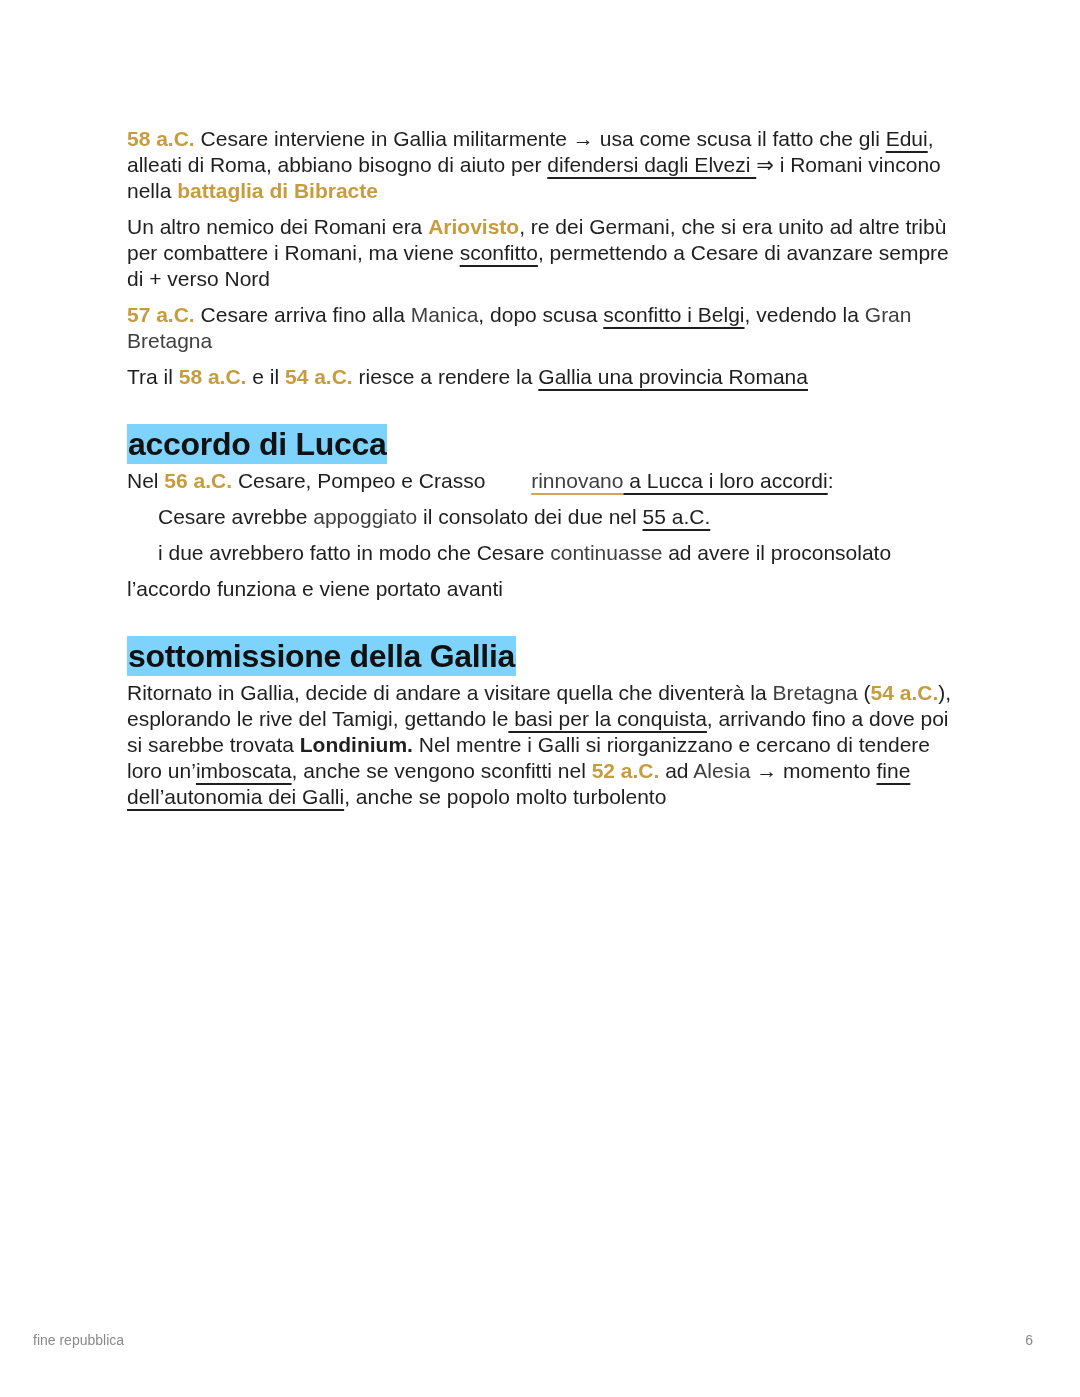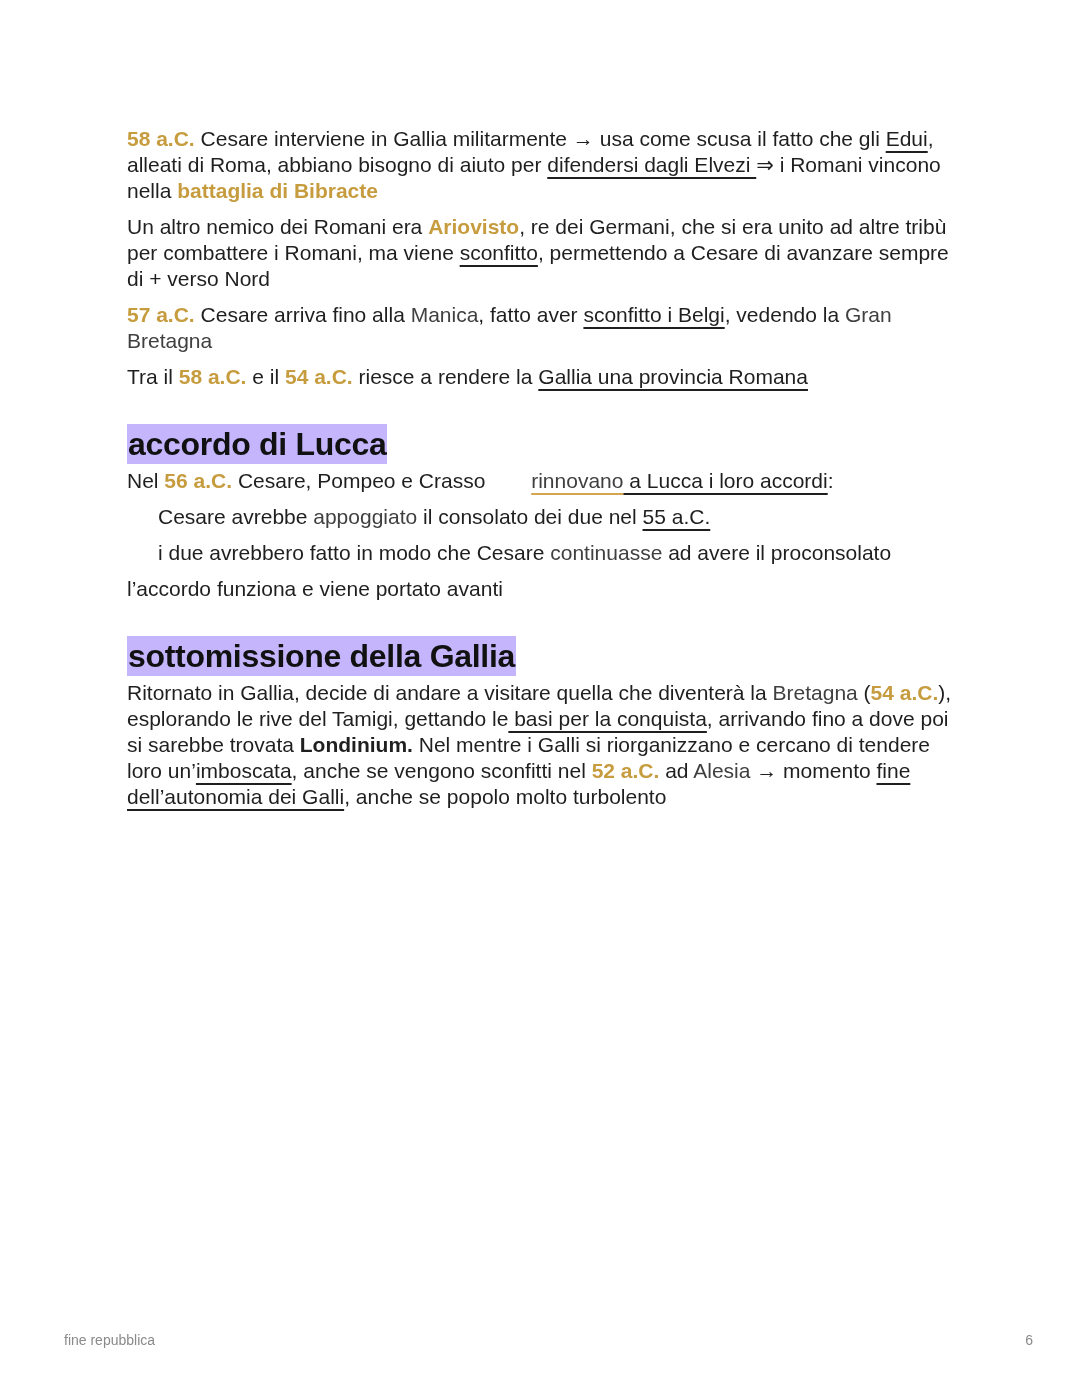--- a/index.html
+++ b/index.html
@@ -32,29 +32,29 @@
     .ul { text-decoration: underline; text-decoration-thickness: 2px; text-underline-offset: 5px; text-decoration-color: #1f1f1f; }
     .ul-gold { text-decoration: underline; text-decoration-thickness: 2px; text-underline-offset: 5px; text-decoration-color: #d2a54e; margin-left: 40px; }
     .bold { font-weight: bold; margin-top: 38px; }
     h2 {
       margin: 24px 0 4px 0;
       font-size: 32px;
       line-height: 40px;
       font-weight: bold;
       color: #111;
       display: inline-block;
-      background: #c4b5fd;
+      background: #7dd3fc;
       padding: 0 1px;
       letter-spacing: -0.3px;
     }
     .h-wrap { margin: 0; }
     .indent { padding-left: 31px; }
     .footer-left {
       position: absolute;
-      left: 64px;
+      left: 33px;
       top: 1332px;
       font-size: 14px;
       color: #8a8a8a;
     }
     .footer-right {
       position: absolute;
       right: 47px;
       top: 1332px;
       font-size: 14px;
       color: #8a8a8a;
@@ -67,21 +67,21 @@
 
   <p>
     <span class="gold-b">58 a.C.</span><span> Cesare interviene in Gallia militarmente → usa come scusa il fatto che gli </span><span class="ul">Edui</span><span>, alleati di Roma, abbiano bisogno di aiuto per </span><span class="ul">difendersi dagli Elvezi </span><span>⇒ i Romani vincono nella </span><span class="gold-b">battaglia di Bibracte</span>
   </p>
 
   <p>
     <span>Un altro nemico dei Romani era </span><span class="gold-b">Ariovisto</span><span>, re dei Germani, che si era unito ad altre tribù per combattere i Romani, ma viene </span><span class="ul">sconfitto</span><span>, permettendo a Cesare di avanzare sempre di + verso Nord</span>
   </p>
 
   <p>
-    <span class="gold-b">57 a.C.</span><span> Cesare arriva fino alla </span><span class="gold">Manica</span><span>, fatto aver </span><span class="ul">sconfitto i Belgi</span><span>, vedendo la </span><span class="gold">Gran Bretagna</span>
+    <span class="gold-b">57 a.C.</span><span> Cesare arriva fino alla </span><span class="gold">Manica</span><span>, dopo scusa </span><span class="ul">sconfitto i Belgi</span><span>, vedendo la </span><span class="gold">Gran Bretagna</span>
   </p>
 
   <p>
     <span>Tra il </span><span class="gold-b">58 a.C.</span><span> e il </span><span class="gold-b">54 a.C.</span><span> riesce a rendere la </span><span class="ul">Gallia una provincia Romana</span>
   </p>
 
   <div class="h-wrap">
     <h2>accordo di Lucca</h2>
   </div>
 

